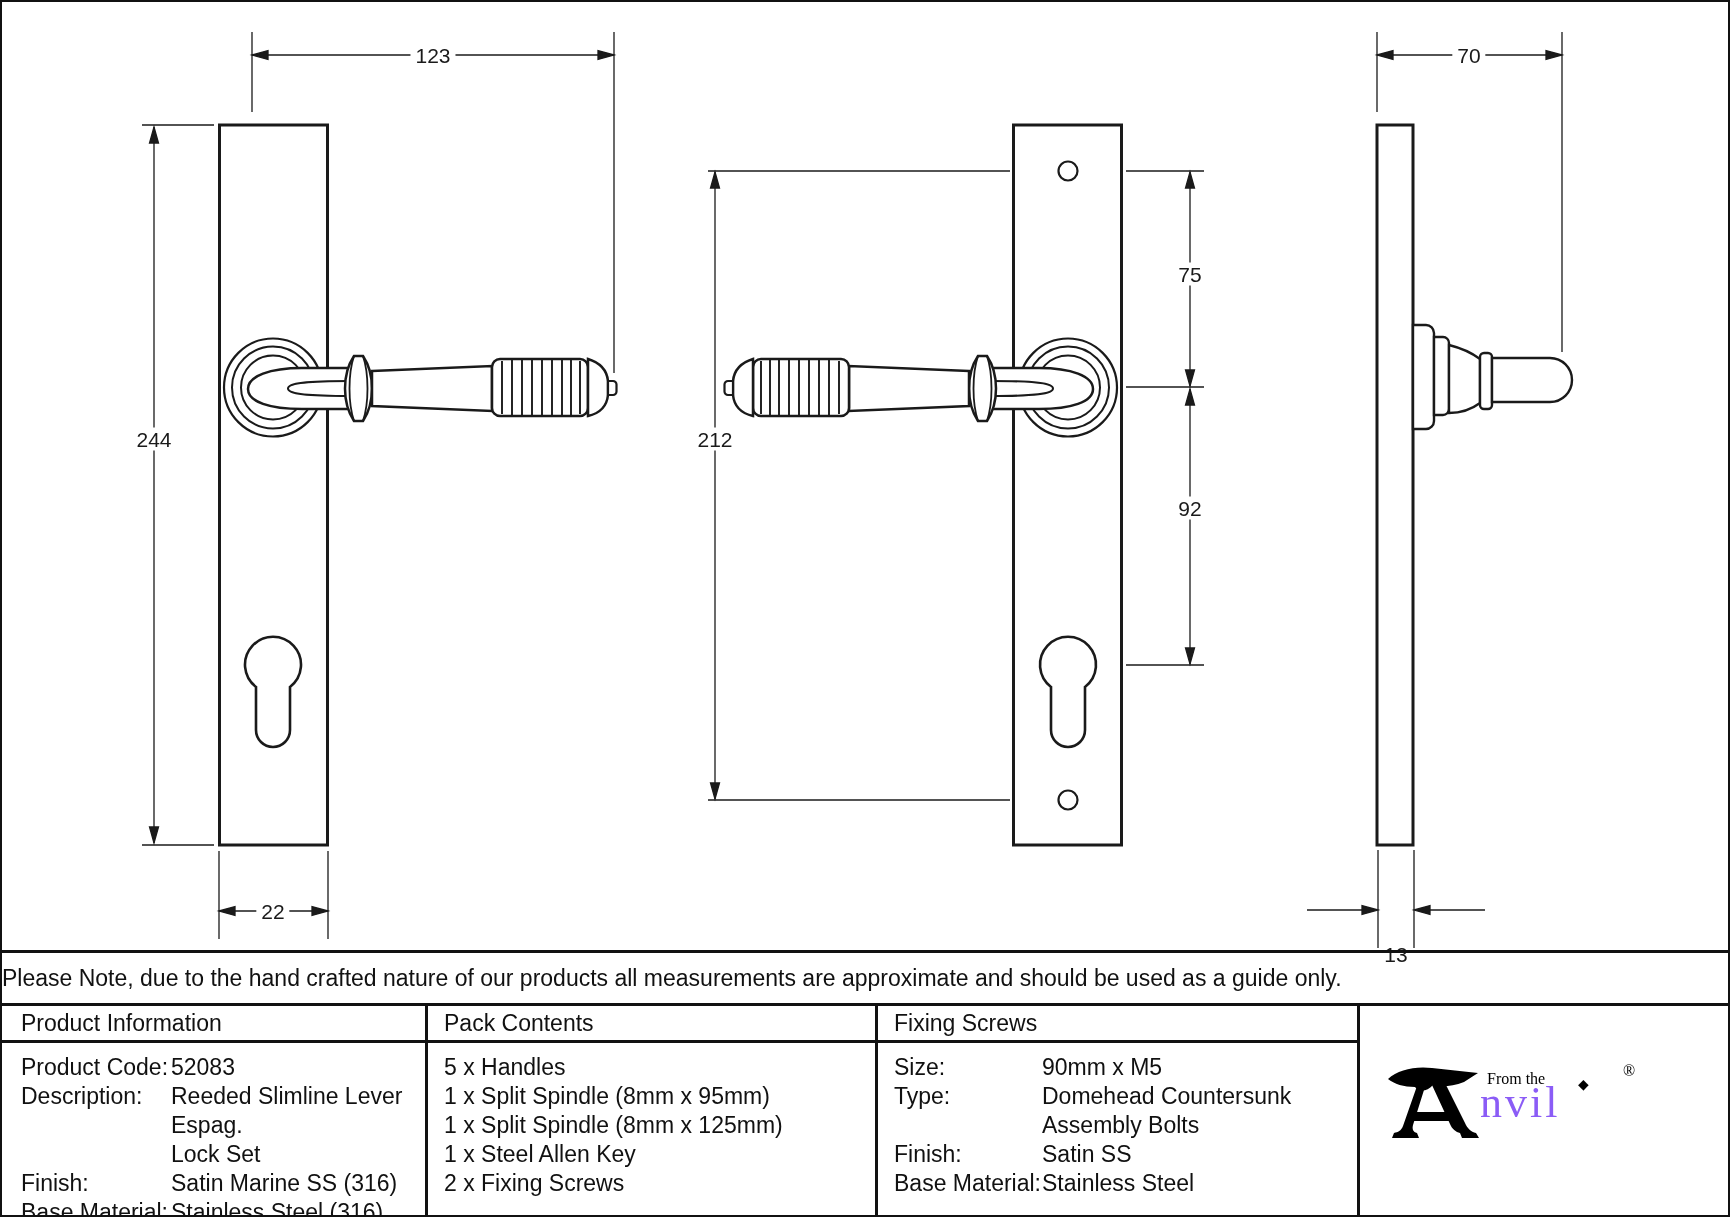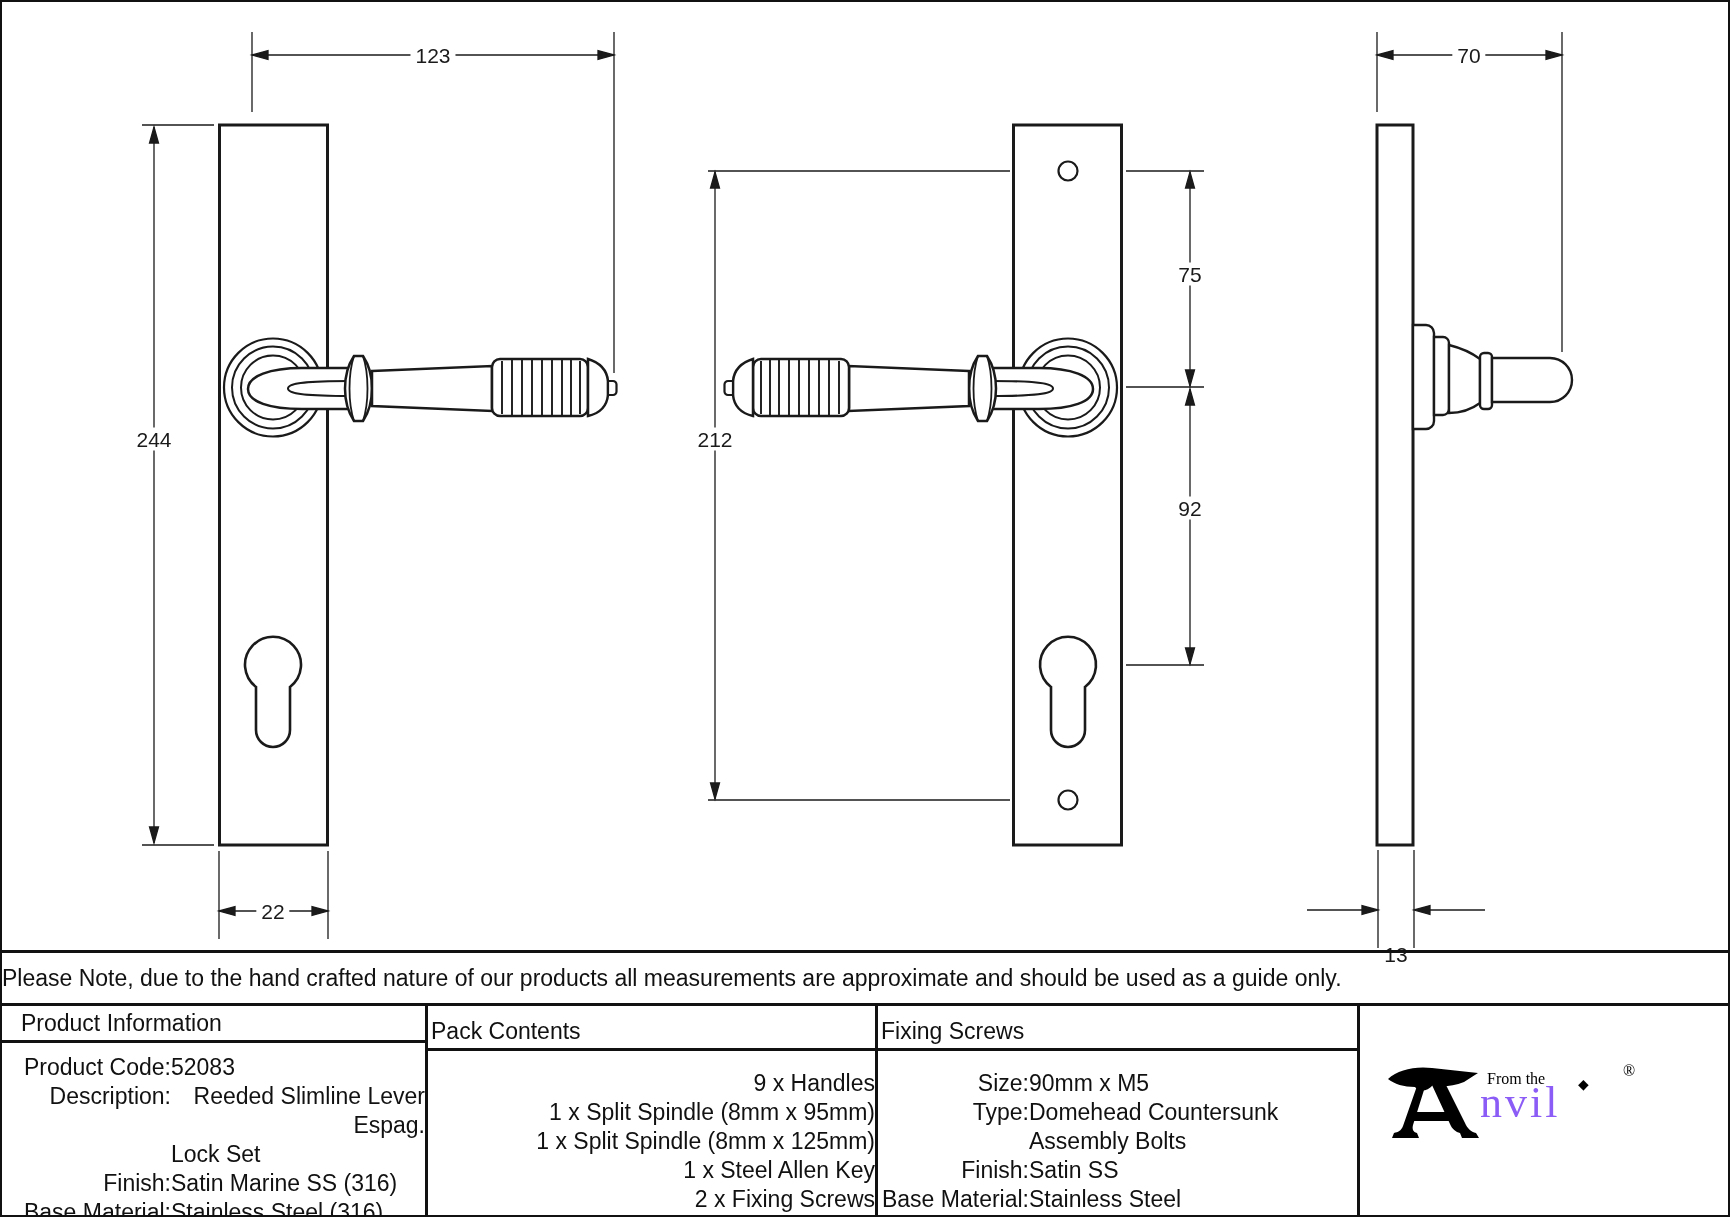--- a/index.html
+++ b/index.html
@@ -5,21 +5,20 @@
   html,body{margin:0;padding:0;background:#888;}
   .canvas{
     position:relative;
     width:1730px;height:1217px;
     background:#ffffff;
     border:2px solid #111;
     box-sizing:border-box;
     font-family:"Liberation Sans", sans-serif;
     color:#111;
     overflow:hidden;
-    text-align:right;
   }
   svg{display:block;}
   .dim-label{
     position:absolute;
     transform:translate(-50%,-50%);
     background:#fff;
     padding:0 5px;
     font-size:21px;
     line-height:23px;
     color:#1a1a1a;
@@ -44,21 +43,21 @@
     height:37px;box-sizing:border-box;
     border-bottom:3px solid #111;
     display:flex;align-items:center;
     font-size:23px;
   }
   .col-body{padding-top:10px;font-size:23px;line-height:29px;}
   .kv{display:flex;}
   .kv .k{flex:0 0 150px;}
   .c3 .kv .k{flex:0 0 148px;}
   .pad1{padding-left:19px;}
-  .pad2{padding-left:3px;margin-top:8px;}
+  .pad2{padding-left:16px;}
   
   .logo-box{position:absolute;left:28px;top:60px;width:260px;height:84px;}
   .logo-anvil-a{position:absolute;left:0;top:0;}
   .logo-fromthe{
     position:absolute;left:99px;top:4px;
     font-family:"Liberation Serif", serif;font-size:16px;color:#000;
   }
   .logo-diamond{position:absolute;left:190px;top:10px;font-size:14px;color:#000;}
   .logo-tail{
     position:absolute;left:92px;top:4px;
@@ -221,21 +220,21 @@
           <span class="v">Stainless Steel (316)</span>
         </div>
       </div>
     </div>
 
     <div class="spec-col" style="width:450px;">
       <div class="col-head pad2">
         <span>Pack Contents</span>
       </div>
       <div class="col-body pad2">
-        <div>9 x Handles</div>
+        <div>5 x Handles</div>
         <div>1 x Split Spindle (8mm x 95mm)</div>
         <div>1 x Split Spindle (8mm x 125mm)</div>
         <div>1 x Steel Allen Key</div>
         <div>2 x Fixing Screws</div>
       </div>
     </div>
 
     <div class="spec-col c3" style="width:482px;">
       <div class="col-head pad2">
         <span>Fixing Screws</span>

